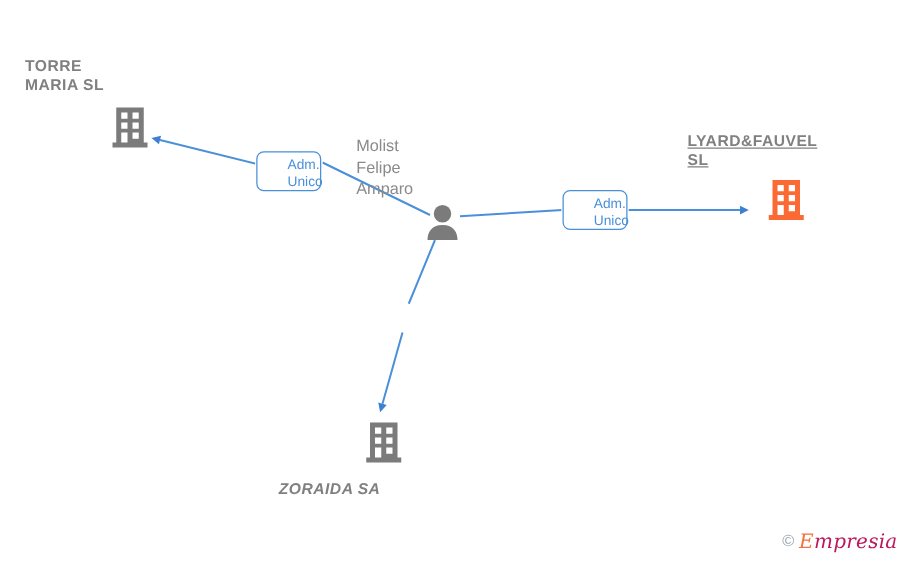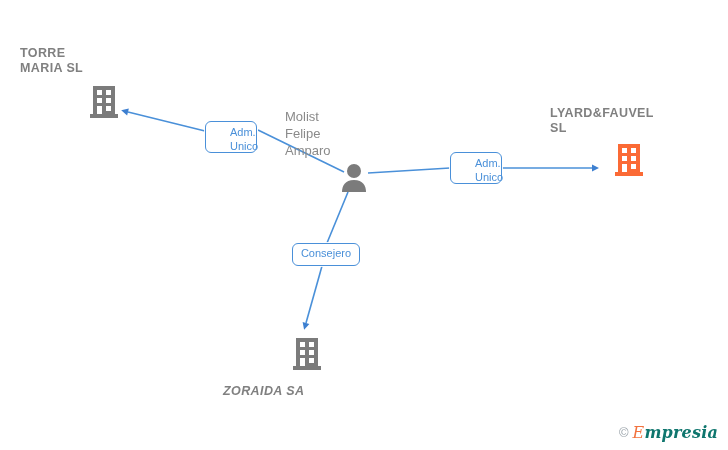--- a/index.html
+++ b/index.html
@@ -56,21 +56,21 @@
     user-select:none;
   }
   .wm-c{color:#9aa3aa;font-size:13px;}
   .wm-text{
     color:#f2733f;
     font-family:"DejaVu Serif",serif;
     font-style:italic;
     font-size:16px;
     letter-spacing:.2px;
   }
-  .wm-text .wm-rest{color:#0f766e;font-style:italic;font-weight:bold;}
+  .wm-text .wm-rest{color:#be185d;font-style:italic;}
 </style>
 </head>
 <body>
 
 <div id="canvas">
 
   <svg class="edges" viewBox="0 0 728 450">
     <defs>
       <marker id="arrowL" markerWidth="9" markerHeight="9" refX="8" refY="4.5" orient="auto-start-reverse" markerUnits="userSpaceOnUse">
         <path d="M8,1 L1,4.5 L8,8 Z" fill="#3d7fd0"></path>
@@ -116,21 +116,21 @@
 Amparo</div>
     <div style="position:absolute;left:340px;top:163px;">
       <svg width="28" height="30" viewBox="0 0 28 30">
         <circle cx="14" cy="8" r="7" fill="#7b7b7b"></circle>
         <path d="M14,17 C5,17 2,23 2,29 L26,29 C26,23 23,17 14,17 Z" fill="#7b7b7b"></path>
       </svg>
     </div>
   </div>
 
   <div class="node" style="left:0;top:0;">
-    <div class="node-label" style="left:550px;top:106px;">LYARD&amp;FAUVEL
+    <div class="node-label" style="left:550px;top:106px;text-decoration:underline;">LYARD&amp;FAUVEL
 SL</div>
     <div style="position:absolute;left:613px;top:142px;">
       <svg width="32" height="36" viewBox="0 0 32 36">
         <rect x="5" y="2" width="22" height="30" fill="#fb6a35"></rect>
         <rect x="2" y="30" width="28" height="4" fill="#fb6a35"></rect>
         <rect x="9" y="6" width="5" height="5" fill="#ffffff"></rect>
         <rect x="18" y="6" width="5" height="5" fill="#ffffff"></rect>
         <rect x="9" y="14" width="5" height="5" fill="#ffffff"></rect>
         <rect x="18" y="14" width="5" height="5" fill="#ffffff"></rect>
         <rect x="9" y="22" width="5" height="8" fill="#ffffff"></rect>
@@ -154,20 +154,19 @@
     </div>
     <div class="node-label" style="left:223px;top:384px;font-style:italic;">ZORAIDA SA</div>
   </div>
 
   <div class="rel-box" style="left:205px;top:121px;width:52px;height:32px;">Adm.
 Unico</div>
 
   <div class="rel-box" style="left:450px;top:152px;width:52px;height:32px;">Adm.
 Unico</div>
 
-  <div class="rel-box" style="left:292px;top:243px;width:68px;height:23px;padding:3px 4px;">Consejero</div>
 
   <div class="watermark">
     <span class="wm-c">©</span>
     <span class="wm-text"><span>E</span><span class="wm-rest">mpresia</span></span>
   </div>
 
 </div>
 
 </body></html>

